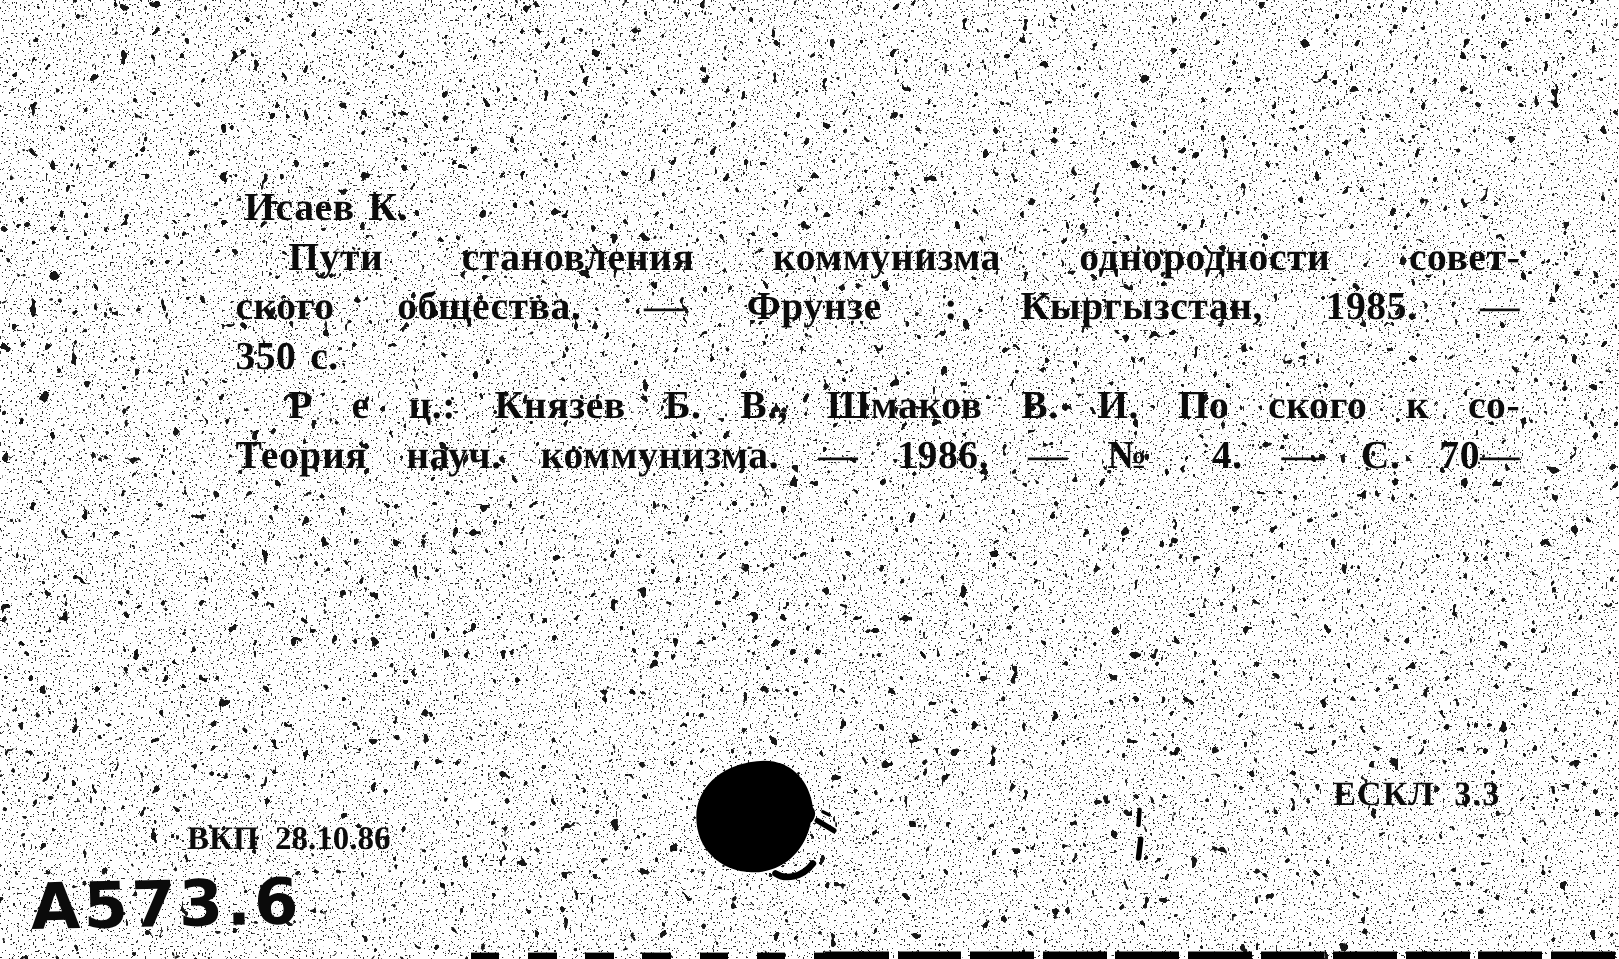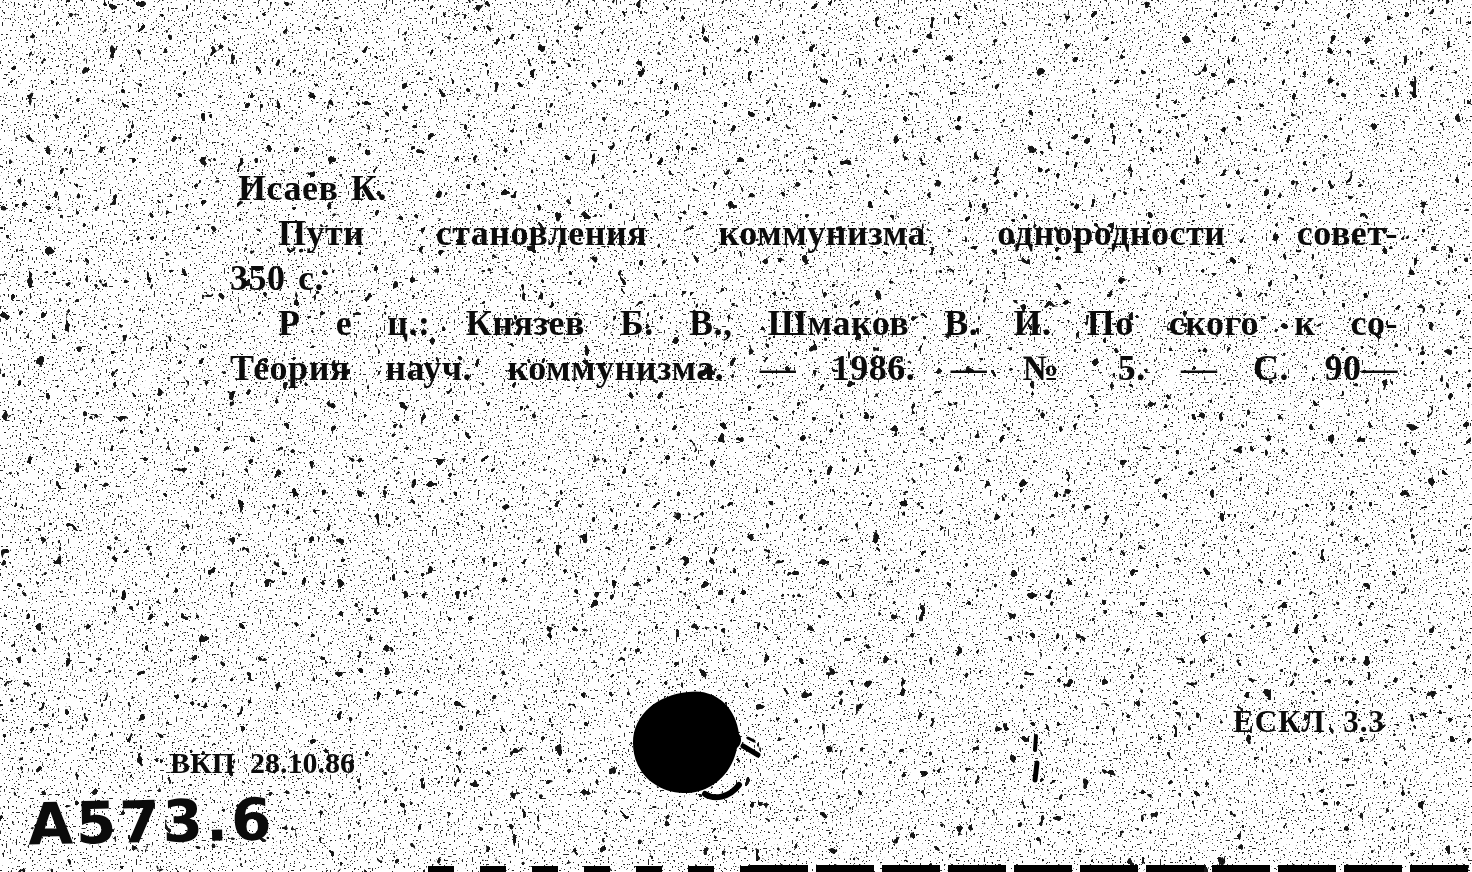--- a/index.html
+++ b/index.html
@@ -15,21 +15,21 @@
     -webkit-font-smoothing: none;
   }
   .noise-layer {
     position: absolute;
     left: 0; top: 0;
     pointer-events: none;
   }
   
   .entry {
     position: absolute;
-    left: 230px;
+    left: 214px;
     top: 166px;
     width: 1168px;
     font-size: 36px;
     letter-spacing: 0.5px;
     word-spacing: 3px;
   }
   .entry .line {
     height: 45px;
     line-height: 45px;
     white-space: nowrap;
@@ -53,21 +53,20 @@
   .footer-left .fl1 { padding-left: 56px; }
   .footer-left .fl2 { padding-left: 44px; }
   
   .classification {
     position: absolute;
     left: 1212px;
     top: 704px;
     font-size: 31px;
     white-space: pre;
     letter-spacing: 1px;
-    margin-left: 21px;
   }
   
   .call-number {
     position: absolute;
     left: 28px;
     top: 788px;
     font-family: "DejaVu Sans", sans-serif;
     font-weight: 700;
     font-size: 58px;
     letter-spacing: 3px;
@@ -109,23 +108,24 @@
         <feColorMatrix type="matrix" values="0 0 0 0 0   0 0 0 0 0   0 0 0 0 0   0 0 0 46 -33"></feColorMatrix>
       </filter>
     </defs>
     <rect width="1472" height="872" filter="url(#speckFine)" opacity="0.85"></rect>
     <rect width="1472" height="872" filter="url(#speckCoarse)" opacity="0.9"></rect>
   </svg>
 
   <div class="entry">
     <div class="line author">Исаев К.</div>
     <div class="line indent justify">Пути становления коммунизма однородности совет-</div>
+    <div class="line justify">ского общества. — Фрунзе : Кыргызстан, 1985. —</div>
     <div class="line">350 с.</div>
     <div class="line indent justify">Р е ц.:  Князев Б. В., Шмаков В. И. По ского к со-</div>
-    <div class="line justify">Теория науч. коммунизма. — 1986. — № 5. — С. 90—</div>
+    <div class="line justify">Теория науч. коммунизма. — 1986. — № 4. — С. 70—</div>
   </div>
 
   <div class="footer-left">
     <div class="fl2">ВКП  28.10.86</div>
     
   </div>
 
   <div class="classification">ЕСКЛ  3.3</div>
 
   <div class="call-number">А573.6</div>

